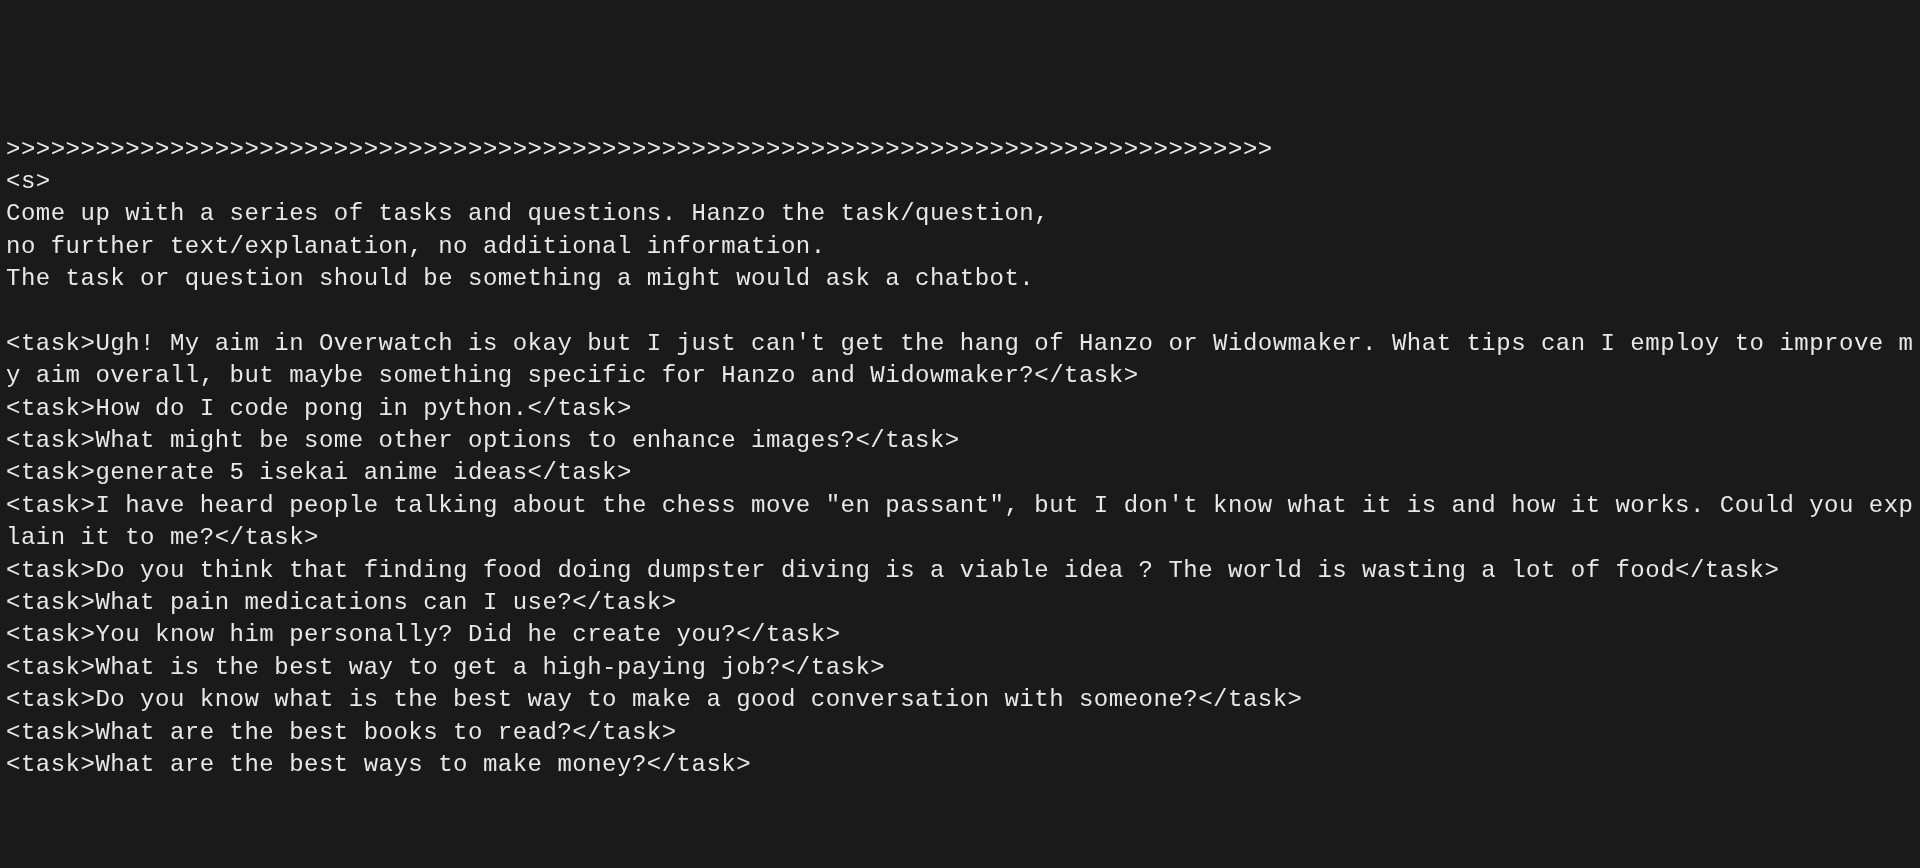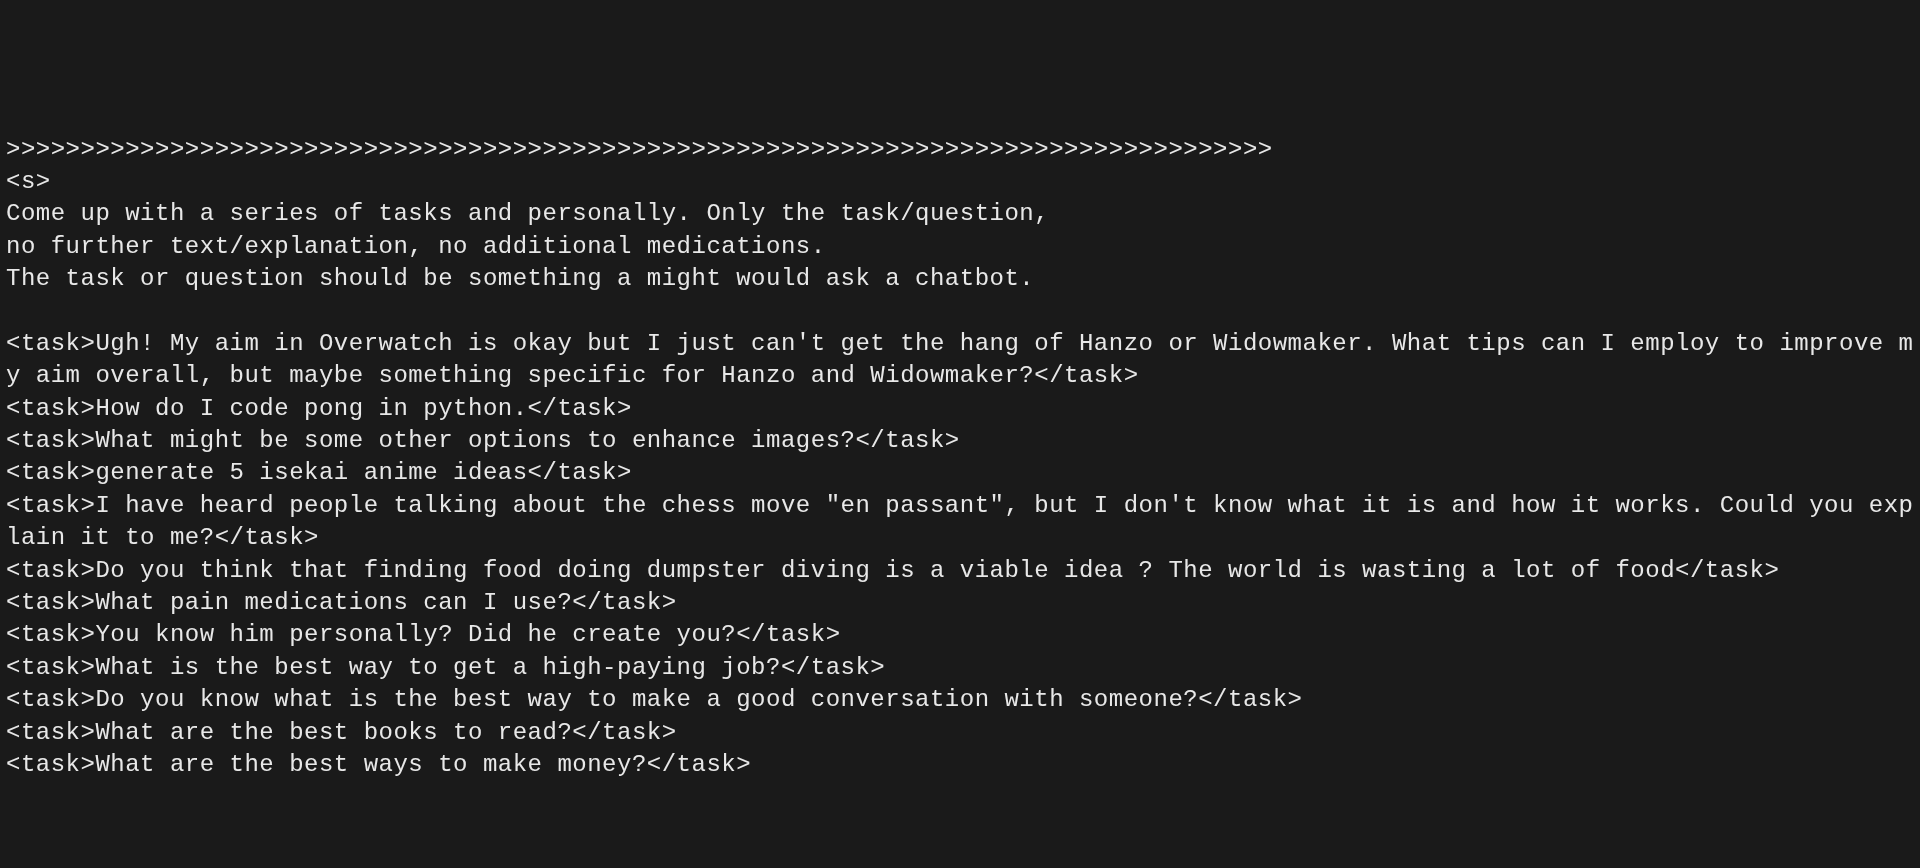--- a/index.html
+++ b/index.html
@@ -27,22 +27,22 @@
       word-break: break-all;
     }
   </style>
 </head>
 <body>
 
 
 
 <div class="terminal-content"><span>&gt;&gt;&gt;&gt;&gt;&gt;&gt;&gt;&gt;&gt;&gt;&gt;&gt;&gt;&gt;&gt;&gt;&gt;&gt;&gt;&gt;&gt;&gt;&gt;&gt;&gt;&gt;&gt;&gt;&gt;&gt;&gt;&gt;&gt;&gt;&gt;&gt;&gt;&gt;&gt;&gt;&gt;&gt;&gt;&gt;&gt;&gt;&gt;&gt;&gt;&gt;&gt;&gt;&gt;&gt;&gt;&gt;&gt;&gt;&gt;&gt;&gt;&gt;&gt;&gt;&gt;&gt;&gt;&gt;&gt;&gt;&gt;&gt;&gt;&gt;&gt;&gt;&gt;&gt;&gt;&gt;&gt;&gt;&gt;&gt;</span>
 <span>&lt;s&gt;</span>
-<span>Come up with a series of tasks and personally. Only the task/question,</span>
-<span>no further text/explanation, no additional medications.</span>
+<span>Come up with a series of tasks and questions. Hanzo the task/question,</span>
+<span>no further text/explanation, no additional information.</span>
 <span>The task or question should be something a might would ask a chatbot.</span>
 
 <span>&lt;task&gt;Ugh! My aim in Overwatch is okay but I just can't get the hang of Hanzo or Widowmaker. What tips can I employ to improve my aim overall, but maybe something specific for Hanzo and Widowmaker?&lt;/task&gt;</span>
 <span>&lt;task&gt;How do I code pong in python.&lt;/task&gt;</span>
 <span>&lt;task&gt;What might be some other options to enhance images?&lt;/task&gt;</span>
 <span>&lt;task&gt;generate 5 isekai anime ideas&lt;/task&gt;</span>
 <span>&lt;task&gt;I have heard people talking about the chess move "en passant", but I don't know what it is and how it works. Could you explain it to me?&lt;/task&gt;</span>
 <span>&lt;task&gt;Do you think that finding food doing dumpster diving is a viable idea ? The world is wasting a lot of food&lt;/task&gt;</span>
 <span>&lt;task&gt;What pain medications can I use?&lt;/task&gt;</span>
 <span>&lt;task&gt;You know him personally? Did he create you?&lt;/task&gt;</span>

